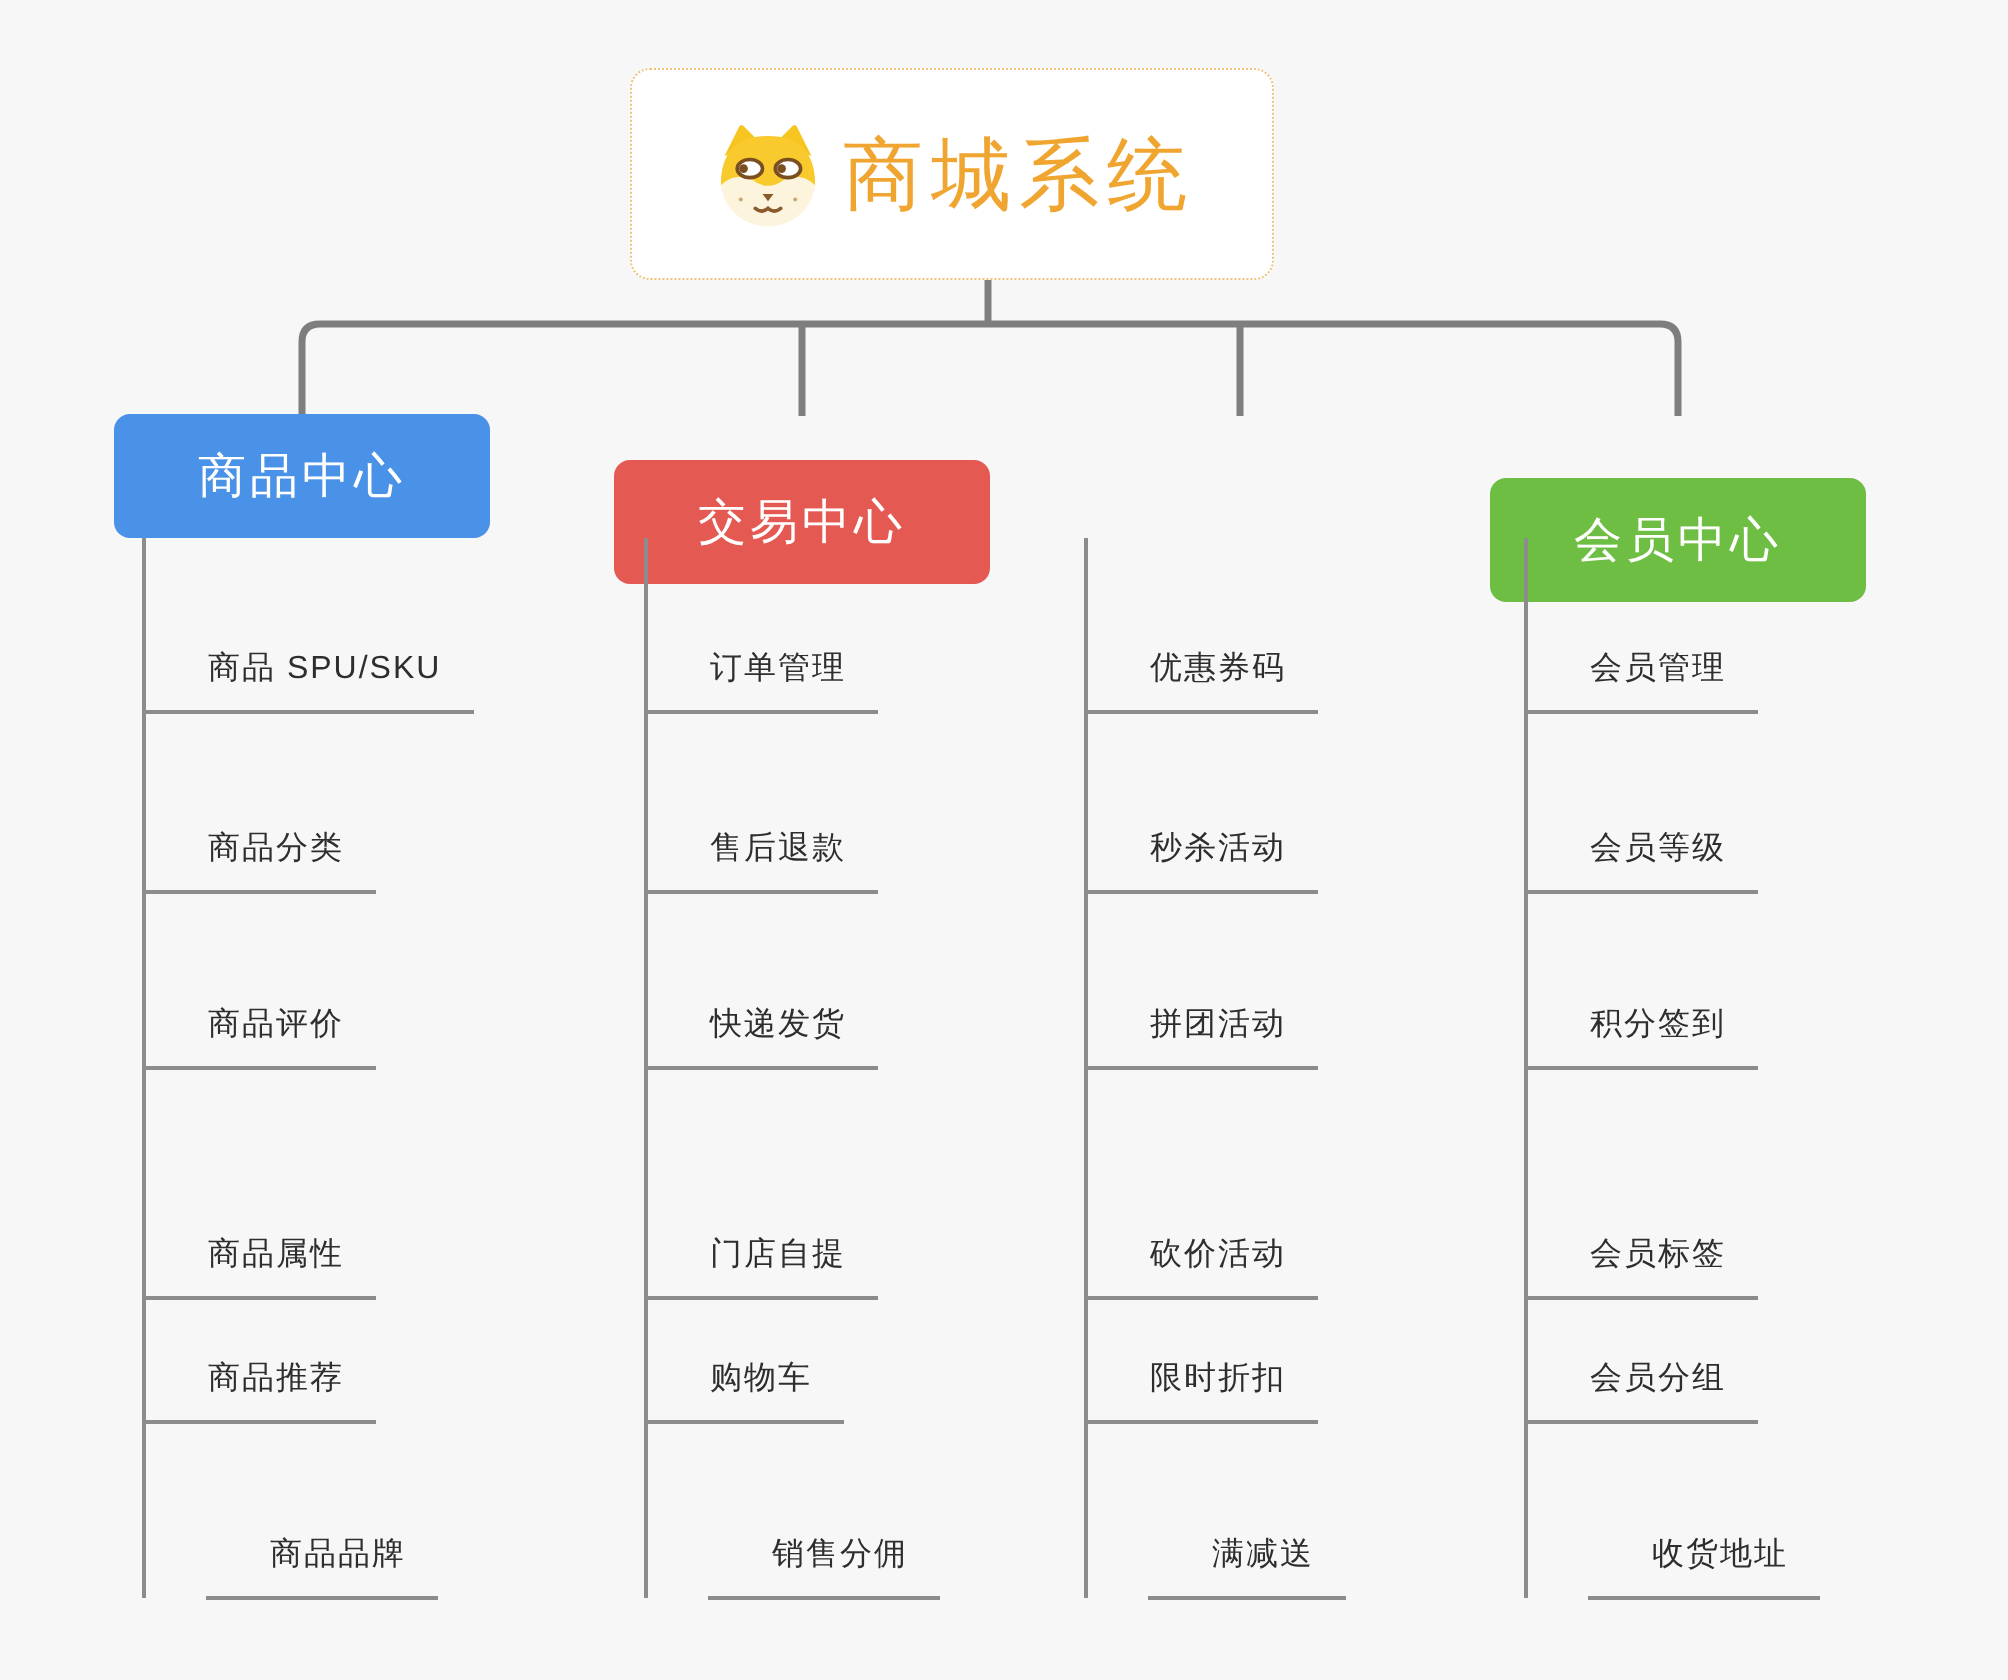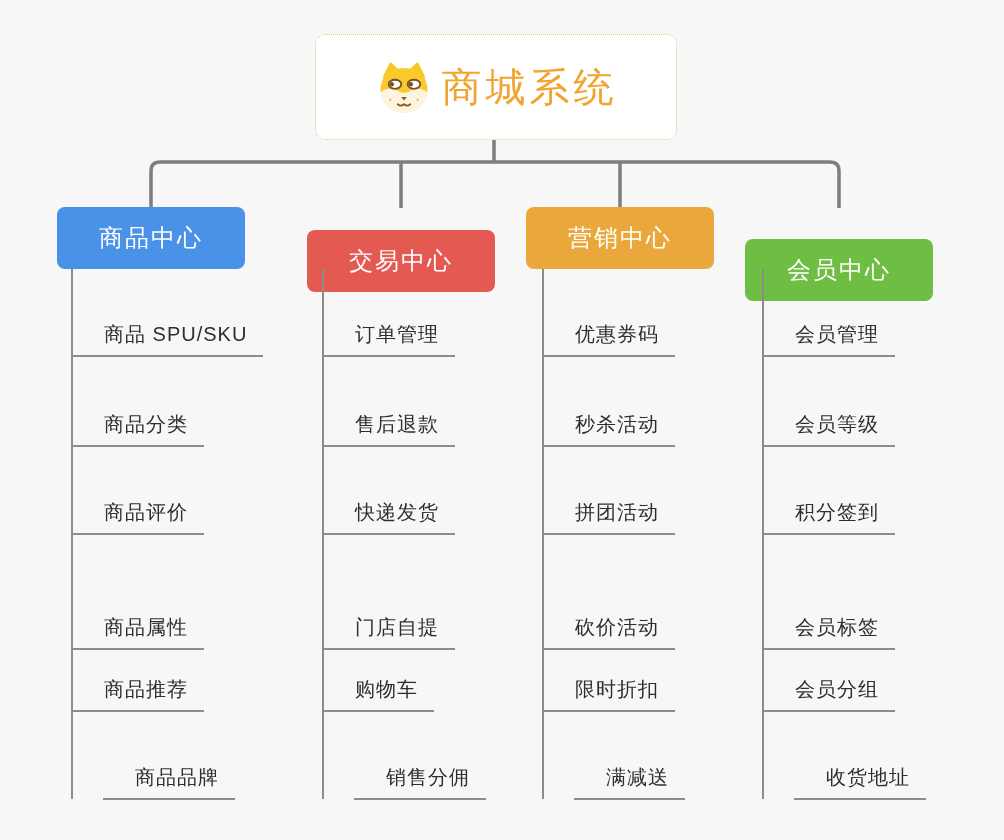--- a/index.html
+++ b/index.html
@@ -6,21 +6,21 @@
     --background:#f7f7f7; --node_background:#ffffff; --root_border:#f2c078;
     --root_title:#f0a531; --branch_text:#ffffff; --line:#7e7e7e;
     --leaf_line:#8c8c8c; --leaf_text:#2e2e2e;
   }
   *{margin:0;padding:0;box-sizing:border-box;}
   body{font-family:"Liberation Sans","DejaVu Sans",sans-serif;}
   .canvas{position:relative;width:1004px;height:840px;background:var(--background);overflow:hidden;}
 
   
   .root-node{
-    position:absolute;left:315px;top:34px;width:362px;height:106px;
+    position:absolute;left:315px;top:34px;width:322px;height:106px;
     background:var(--node_background);border:1px dotted var(--root_border);
     border-radius:10px;display:flex;align-items:center;justify-content:center;gap:9px;
   }
   .root-title{font-size:40px;letter-spacing:4px;color:var(--root_title);white-space:nowrap;}
   .dog-icon{width:58px;height:56px;display:block;}
 
   
   .connectors{position:absolute;left:0;top:0;pointer-events:none;}
   .connectors path{stroke:var(--line);stroke-width:3.5;fill:none;}
 
@@ -31,21 +31,21 @@
     color:var(--branch_text);font-size:24px;letter-spacing:2px;white-space:nowrap;
   }
   #branch-0{left:57px;} #branch-1{left:307px;} #branch-2{left:526px;} #branch-3{left:745px;margin-top:32px;}
 
   
   .colwrap{position:absolute;top:0;width:0;height:0;}
   #col-0{left:72px;} #col-1{left:323px;} #col-2{left:543px;} #col-3{left:763px;}
   .branch-line{position:absolute;left:-1px;top:269px;width:2px;height:530px;background:var(--leaf_line);}
   .leaf{
     position:absolute;left:0;white-space:nowrap;
-    font-size:20px;line-height:29px;color:var(--leaf_text);letter-spacing:1px;
+    font-size:16px;line-height:29px;color:var(--leaf_text);letter-spacing:1px;
     padding:0 16px 6px 32px;border-bottom:2px solid var(--leaf_line);
   }
   .r0{top:320px;} .r1{top:410px;} .r2{top:498px;} .r3{top:587px;margin-top:26px;} .r4{top:675px;} .r5{top:763px;margin-left:31px;}
 </style>
 </head>
 <body>
 
 <div class="canvas">
 
   <svg class="connectors" width="1004" height="840">
@@ -68,21 +68,20 @@
       <path d="M29,41 L35,41 L32,45 Z" fill="#8a5a2a"></path>
       <path d="M25,49 Q28.5,52 32,49 Q35.5,52 39,49" stroke="#8a5a2a" stroke-width="2" fill="none" stroke-linecap="round"></path>
       <circle cx="17" cy="44" r="1.1" fill="#c9a86a"></circle>
       <circle cx="47" cy="44" r="1.1" fill="#c9a86a"></circle>
     </svg>
     <span class="root-title">商城系统</span>
   </div>
 
   <div class="branch" id="branch-0" style="background: rgb(74, 145, 232);">商品中心</div>
   <div class="branch" id="branch-1" style="background: rgb(228, 89, 82); margin-top: 23px;">交易中心</div>
-  <div class="branch" id="branch-2" style="background: rgb(234, 168, 60);">营销中心</div>
   <div class="branch" id="branch-3" style="background: rgb(111, 190, 68);">会员中心</div>
 
   <div class="colwrap" id="col-0">
     <div class="branch-line"></div>
     <div class="leaf r0">商品 SPU/SKU</div>
     <div class="leaf r1">商品分类</div>
     <div class="leaf r2">商品评价</div>
     <div class="leaf r3">商品属性</div>
     <div class="leaf r4">商品推荐</div>
     <div class="leaf r5">商品品牌</div>

